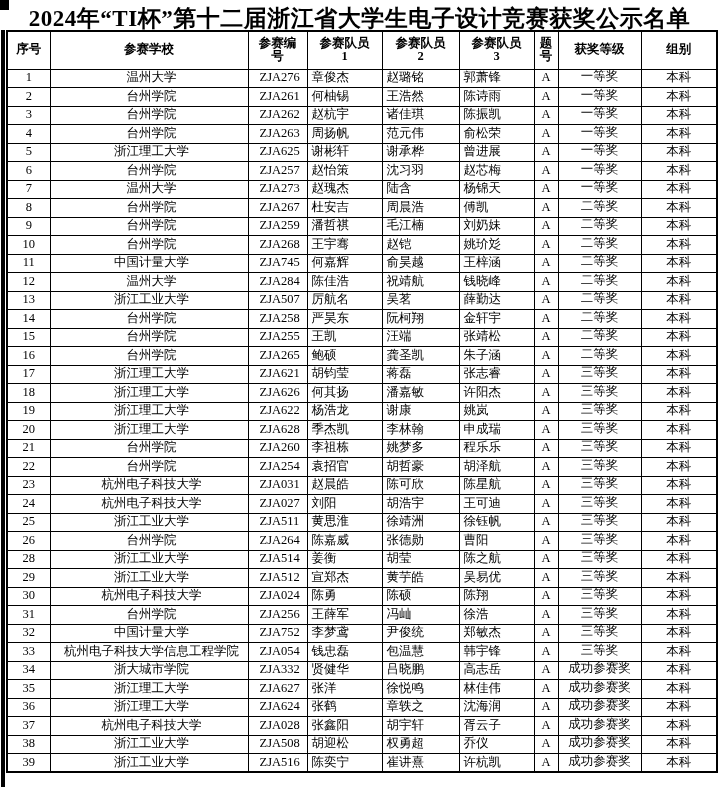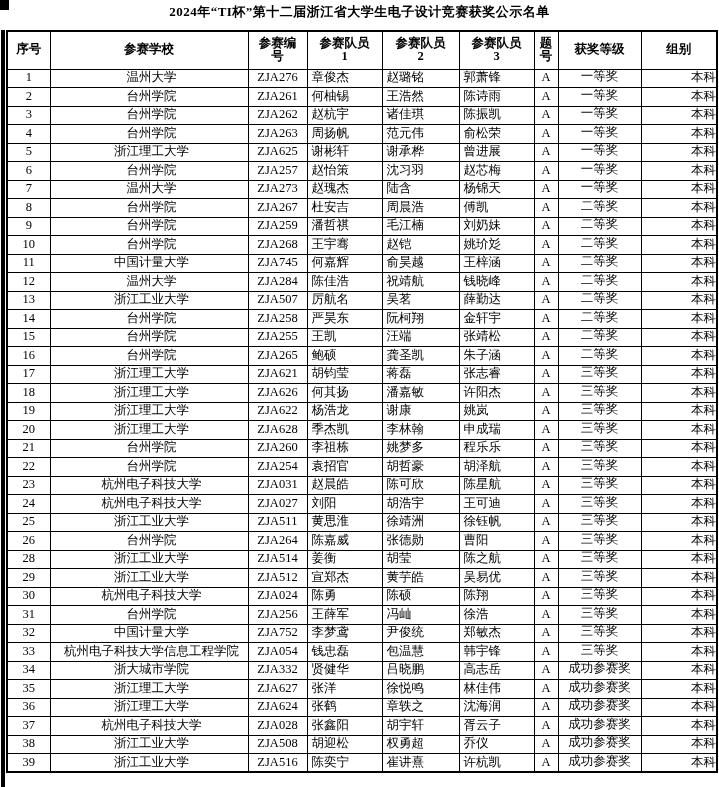--- a/index.html
+++ b/index.html
@@ -13,21 +13,21 @@
     position: absolute; left: 0; top: 0; width: 9px; height: 10px;
     background: #000;
   }
   .scan-strip {
     position: absolute; left: 1px; top: 30px; width: 4px; height: 757px;
     background: #000;
   }
   .page-title {
     position: absolute; left: 0; top: 3px; width: 719px;
     text-align: center;
-    font-size: 13px; font-weight: bold;
+    font-size: 23px; font-weight: bold;
     letter-spacing: 0.5px;
     white-space: nowrap;
   }
   table.awards {
     position: absolute; left: 6px; top: 30px;
     width: 710px;
     border-collapse: collapse;
     table-layout: fixed;
   }
   table.awards th, table.awards td {
@@ -51,25 +51,25 @@
   .col-school   { width: 198px; }
   .col-code     { width: 59px; }
   .col-m1       { width: 75px; }
   .col-m2       { width: 77px; }
   .col-m3       { width: 75px; }
   .col-q        { width: 24px; }
   .col-award    { width: 83px; }
   .col-group    { width: 76px; }
   td.c-no    { text-align: center; }
   td.c-school{ text-align: center; padding-left: 5px; }
-  td.c-code  { text-align: center; padding-left: 0; }
+  td.c-code  { text-align: left; padding-left: 11px; }
   td.c-m     { text-align: left; padding-left: 4px; }
   td.c-q     { text-align: center; }
   td.c-award { text-align: center; font-family: Liberation Mono, monospace; }
-  td.c-group { text-align: right; border-radius: 9px; }
+  td.c-group { text-align: center; border-radius: 9px; }
 </style>
 </head>
 <body>
 
 <div class="scan-corner"></div>
 <div class="scan-strip"></div>
 
 <div class="page-title">2024年“TI杯”第十二届浙江省大学生电子设计竞赛获奖公示名单</div>
 
 <table class="awards">

